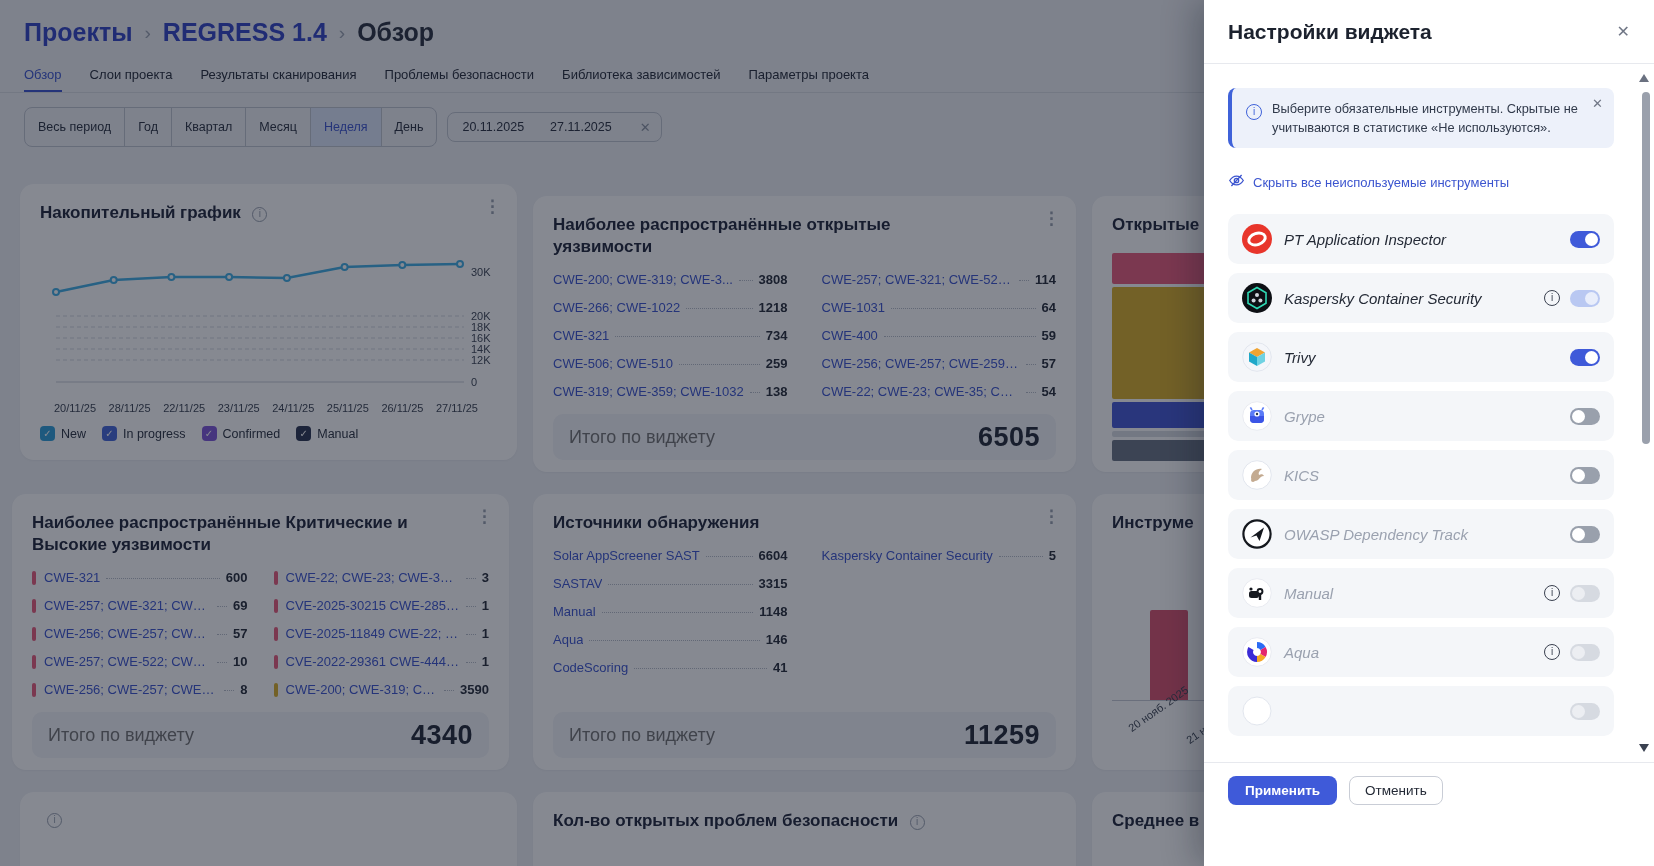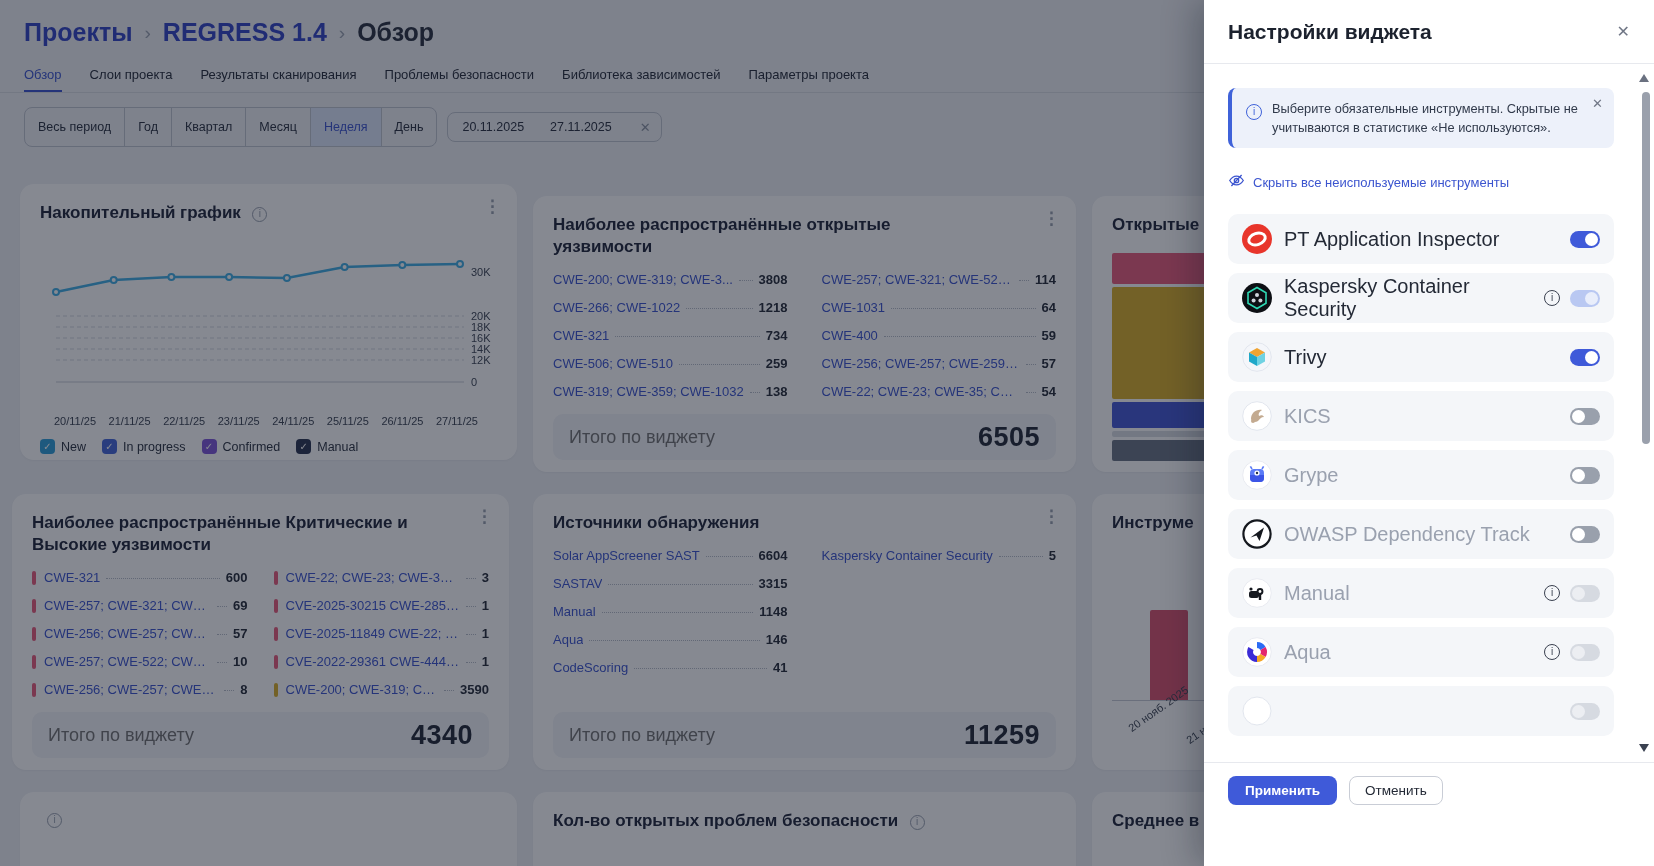--- a/index.html
+++ b/index.html
@@ -34,21 +34,21 @@
   .c6 { left:1092px;top:494px; width:543px; height:276px; }
   .c7 { left:20px;  top:792px; width:497px; height:276px; }
   .c8 { left:533px; top:792px; width:543px; height:276px; }
   .c9 { left:1092px;top:792px; width:543px; height:276px; }
   .card-title { font-size:17px; font-weight:700; color:#20263a; line-height:1.3; display:inline; }
   .t-info { display:inline-flex; color:#98a0ae; margin-left:7px; vertical-align:1px; }
   .kebab { position:absolute; top:14px; right:16px; color:#98a0ae; font-size:17px; font-weight:700; background:none; border:none; cursor:pointer; line-height:1; }
   .i-circ { width:15px; height:15px; border:1.3px solid currentColor; border-radius:50%; display:inline-flex; align-items:center; justify-content:center; font-size:10px; font-style:normal; line-height:1; }
 
   
-  .xlabels { display:flex; justify-content:space-between; width:424px; margin-left:14px; font-size:11px; color:#3c4453; margin-top:19px; }
+  .xlabels { display:flex; justify-content:space-between; width:424px; margin-left:14px; font-size:11px; color:#3c4453; margin-top:6px; }
   .lgd { display:flex; gap:16px; align-items:center; margin-top:12px; }
   .lgd-item { display:flex; gap:6px; align-items:center; font-size:12.5px; color:#2b3240; }
   .cb { width:15px; height:15px; border-radius:4px; color:#fff; font-size:10px; display:flex; align-items:center; justify-content:center; cursor:pointer; }
 
   
   .vcols { display:flex; gap:34px; margin-top:14px; }
   .vcol { flex:1; min-width:0; }
   .vrow { display:flex; align-items:baseline; margin-bottom:13px; font-size:13px; }
   .vmark { width:4px; height:14px; border-radius:2px; margin-right:8px; flex-shrink:0; align-self:center; }
   .vlink { color:#3c55cf; white-space:nowrap; overflow:hidden; text-overflow:ellipsis; text-decoration:none; cursor:pointer; }
@@ -72,21 +72,21 @@
   .panel-title { font-size:21px; font-weight:700; color:#1c222e; }
   .panel-close { font-size:16px; color:#707786; background:none; border:none; cursor:pointer; }
   .panel-body { position:absolute; top:64px; bottom:0; left:0; right:0; overflow:hidden; padding:24px 40px 0 24px; }
   .alert { background:#edf1fa; border-left:4px solid #3f62d9; border-radius:8px; padding:11px 30px 11px 40px; font-size:12.8px; line-height:1.5; color:#313a4b; position:relative; }
   .alert-i { position:absolute; left:14px; top:13px; color:#3f62d9; }
   .alert-x { position:absolute; right:11px; top:8px; color:#707786; font-size:13px; background:none; border:none; cursor:pointer; }
   .hide-link { display:flex; gap:8px; align-items:center; color:#3c55cf; font-size:13px; margin:24px 0 22px; cursor:pointer; background:none; border:none; font-family:inherit; padding:0;justify-content:flex-end; }
   .tool-row { height:50px; border-radius:10px; background:#f4f6f9; display:flex; align-items:center; padding:0 14px; margin-bottom:9px; cursor:pointer; }
   .tool-ico { width:30px; height:30px; margin-right:12px; flex-shrink:0; }
   .tool-ico svg { width:30px; height:30px; display:block; }
-  .tool-name { font-size:20px; color:#242a36; font-weight:500; flex:1; }
+  .tool-name { font-size:15px; color:#242a36; font-weight:500; flex:1;font-style:italic; }
   .tool-row.hidden-tool .tool-name { color:#9aa1af; font-weight:400; }
   .tool-info { margin-right:10px; color:#3a4150; display:inline-flex; }
   .tg { width:30px; height:17px; border-radius:9px; position:relative; flex-shrink:0; cursor:pointer; }
   .tg::after { content:""; position:absolute; width:13px; height:13px; border-radius:50%; background:#fff; top:2px; left:2px; }
   .tg.on { background:#3f5ad9; } .tg.on::after { left:15px; }
   .tg.on-disabled { background:#b9c8f2; } .tg.on-disabled::after { left:15px; background:#e9eefb; }
   .tg.off { background:#99a0ac; }
   .tg.off-disabled { background:#d6dae1; } .tg.off-disabled::after { background:#eceef2; }
   .divider { display:flex; align-items:center; gap:10px; color:#9aa1af; font-size:13.5px; margin:15px 0 14px; }
   .divider::before, .divider::after { content:""; flex:1; height:1px; background:#d9dce2; }
@@ -161,21 +161,21 @@
           <circle cx="73.7" cy="48" r="3" fill="#fff" stroke="#41aee4" stroke-width="2"></circle>
           <circle cx="131.4" cy="45" r="3" fill="#fff" stroke="#41aee4" stroke-width="2"></circle>
           <circle cx="189.1" cy="45" r="3" fill="#fff" stroke="#41aee4" stroke-width="2"></circle>
           <circle cx="246.9" cy="46" r="3" fill="#fff" stroke="#41aee4" stroke-width="2"></circle>
           <circle cx="304.6" cy="35" r="3" fill="#fff" stroke="#41aee4" stroke-width="2"></circle>
           <circle cx="362.3" cy="33" r="3" fill="#fff" stroke="#41aee4" stroke-width="2"></circle>
           <circle cx="420" cy="32" r="3" fill="#fff" stroke="#41aee4" stroke-width="2"></circle>
         </svg>
       <div class="xlabels" id="cum-xlabels">
           <span>20/11/25</span>
-          <span>21/11/25</span>
+          <span>28/11/25</span>
           <span>22/11/25</span>
           <span>23/11/25</span>
           <span>24/11/25</span>
           <span>25/11/25</span>
           <span>26/11/25</span>
           <span>27/11/25</span>
         </div>
       <div class="lgd" id="cum-legend">
           <span class="lgd-item">
             <span class="cb" style="background: rgb(47, 159, 216);">✓</span>
@@ -476,40 +476,40 @@
               </svg>
             </span>
             <span class="tool-name">Trivy</span>
             <span class="tg on"></span>
           </div>
         </div>
       <div id="tools-hidden">
           <div class="tool-row hidden-tool">
             <span class="tool-ico">
               <svg viewBox="0 0 30 30">
-                <circle cx="15" cy="15" r="14.3" fill="#fff" stroke="#e2e6ee"></circle>
-                <path d="M9 18 C9 12 14 8 20 9 C17 11 16 13 17 15 C19 14 21 14 22 16 C19 16 18 18 16 20 C13 22 10 21 9 18 Z" fill="#c3aa90"></path>
-                <circle cx="11" cy="20" r="2" fill="#c3aa90"></circle>
-              </svg>
-            </span>
-            <span class="tool-name">KICS</span>
-            <span class="tg off"></span>
-          </div>
-          <div class="tool-row hidden-tool">
-            <span class="tool-ico">
-              <svg viewBox="0 0 30 30">
                 <circle cx="15" cy="15" r="14.3" fill="#fff" stroke="#e9ebf1"></circle>
                 <rect x="8" y="9" width="14" height="13" rx="4" fill="#5b7bf7"></rect>
                 <path d="M8 15 h14 v3 a4 4 0 0 1 -4 4 h-6 a4 4 0 0 1 -4 -4 Z" fill="#3c55e6"></path>
                 <circle cx="15" cy="13" r="2.6" fill="#fff"></circle>
                 <circle cx="15" cy="13" r="1.2" fill="#26324a"></circle>
                 <path d="M10 9 L8.4 6.4 M20 9 L21.6 6.4" stroke="#5b7bf7" stroke-width="1.6"></path>
               </svg>
             </span>
             <span class="tool-name">Grype</span>
+            <span class="tg off"></span>
+          </div>
+          <div class="tool-row hidden-tool">
+            <span class="tool-ico">
+              <svg viewBox="0 0 30 30">
+                <circle cx="15" cy="15" r="14.3" fill="#fff" stroke="#e2e6ee"></circle>
+                <path d="M9 18 C9 12 14 8 20 9 C17 11 16 13 17 15 C19 14 21 14 22 16 C19 16 18 18 16 20 C13 22 10 21 9 18 Z" fill="#c3aa90"></path>
+                <circle cx="11" cy="20" r="2" fill="#c3aa90"></circle>
+              </svg>
+            </span>
+            <span class="tool-name">KICS</span>
             <span class="tg off"></span>
           </div>
           <div class="tool-row hidden-tool">
             <span class="tool-ico">
               <svg viewBox="0 0 30 30">
                 <circle cx="15" cy="15" r="13.6" fill="#fff" stroke="#15181e" stroke-width="2.2"></circle>
                 <polygon points="8.5,18.5 22,8.5 17.5,22 14.5,16.5" fill="#15181e"></polygon>
               </svg>
             </span>
             <span class="tool-name">OWASP Dependency Track</span>

